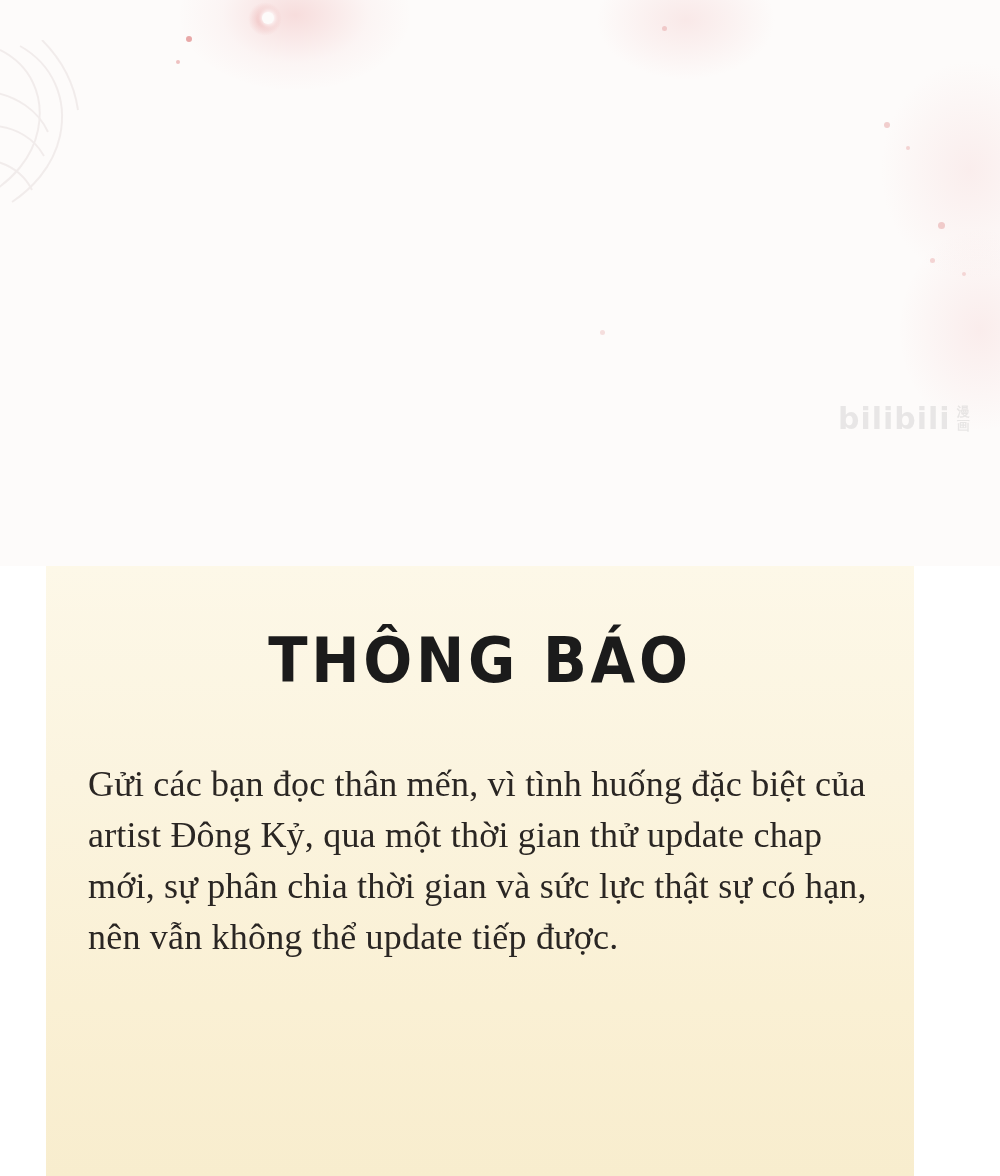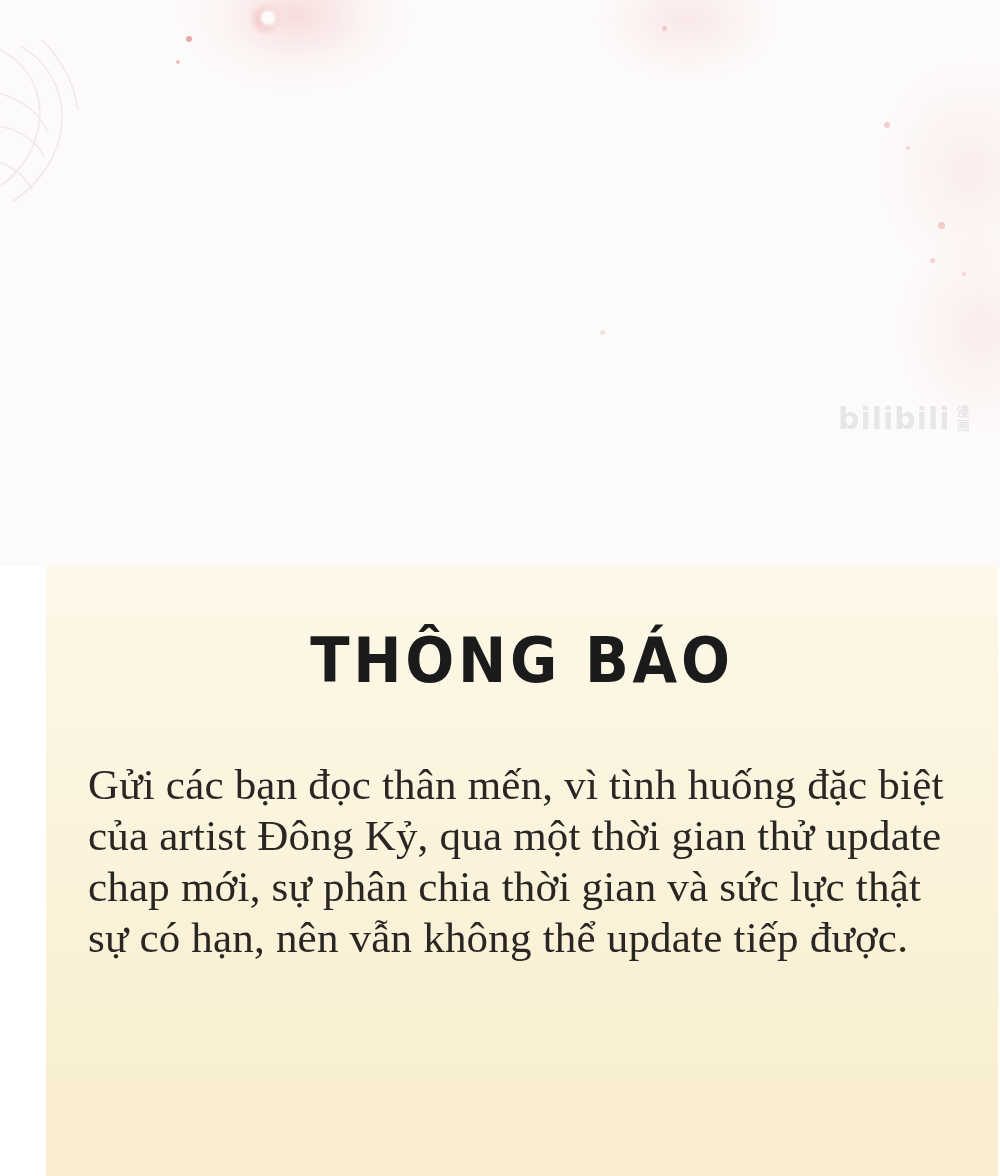--- a/index.html
+++ b/index.html
@@ -104,41 +104,41 @@
     font-weight: 700;
     color: #b9b9b9;
     line-height: 1.08;
   }
 
   
   .panel {
     position: absolute;
     left: 46px;
     top: 566px;
-    width: 952px;
+    width: 868px;
     height: 610px;
     background: linear-gradient(180deg, #fdf8e8 0%, #fbf4df 35%, #faf0d4 72%, #f8edce 100%);
     overflow: hidden;
   }
   .panel-title {
     margin: 58px 0 0 0;
     text-align: center;
     font-family: "DejaVu Sans", sans-serif;
     font-size: 62px;
     font-weight: 700;
     letter-spacing: 4px;
     color: #1b1b1b;
     transform: scaleX(0.93);
   }
   .panel-body {
     margin: 62px 42px 0 42px;
   }
   .para {
     font-family: "Liberation Serif", serif;
-    font-size: 43px;
+    font-size: 36px;
     line-height: 51px;
     color: #2a2623;
     margin: 0 0 44px 0;
     text-align: left;
     letter-spacing: 0.2px;
   }
 </style>
 </head>
 <body>
 

